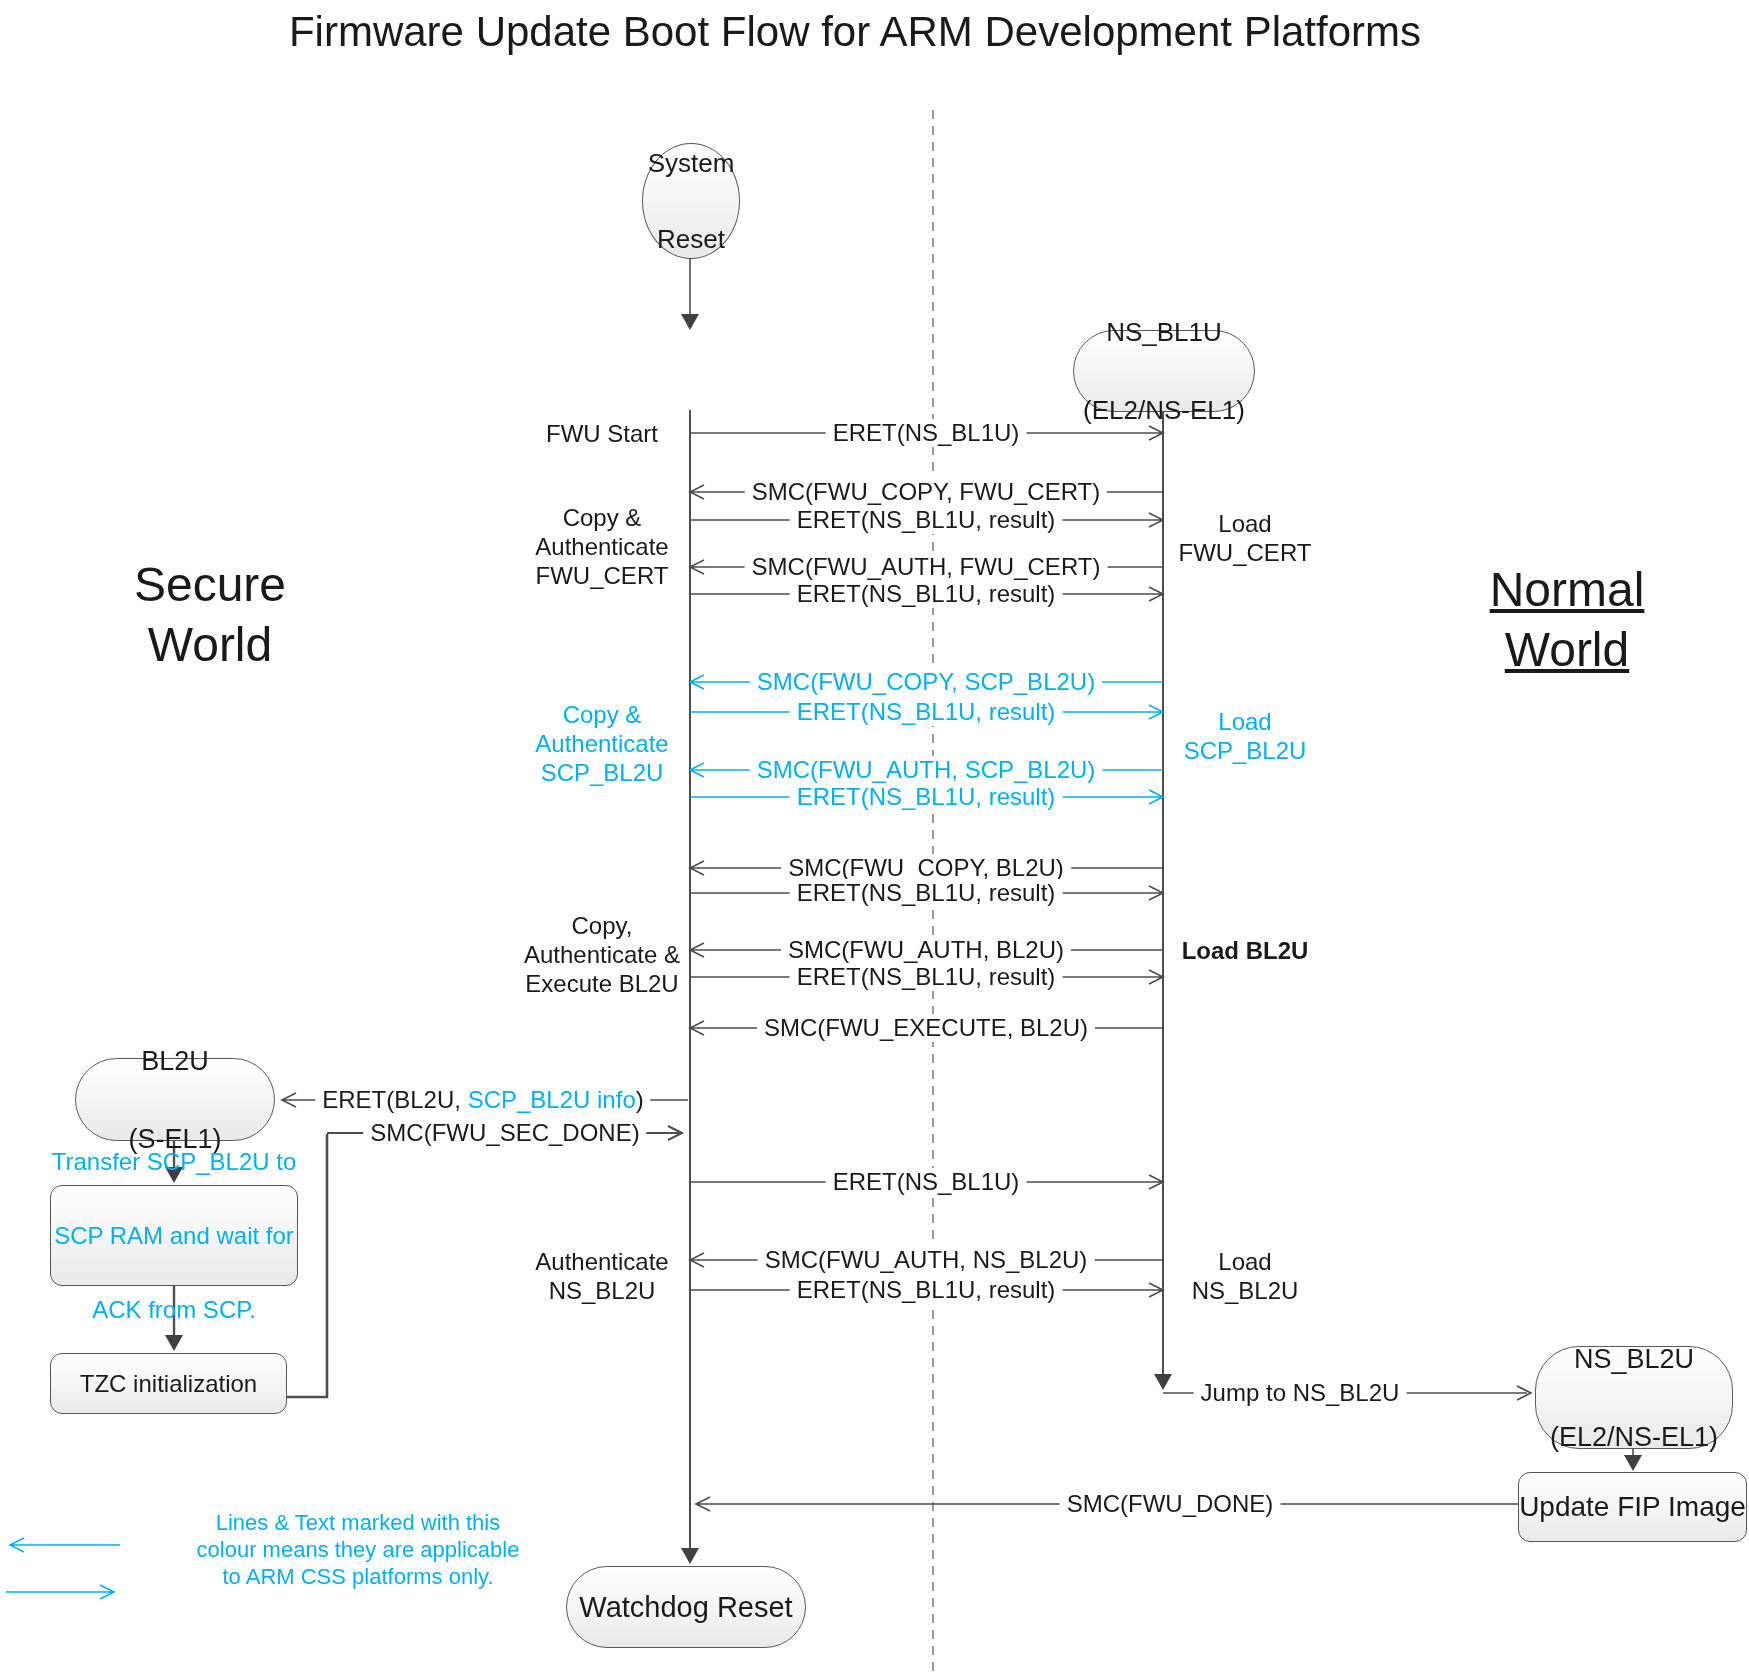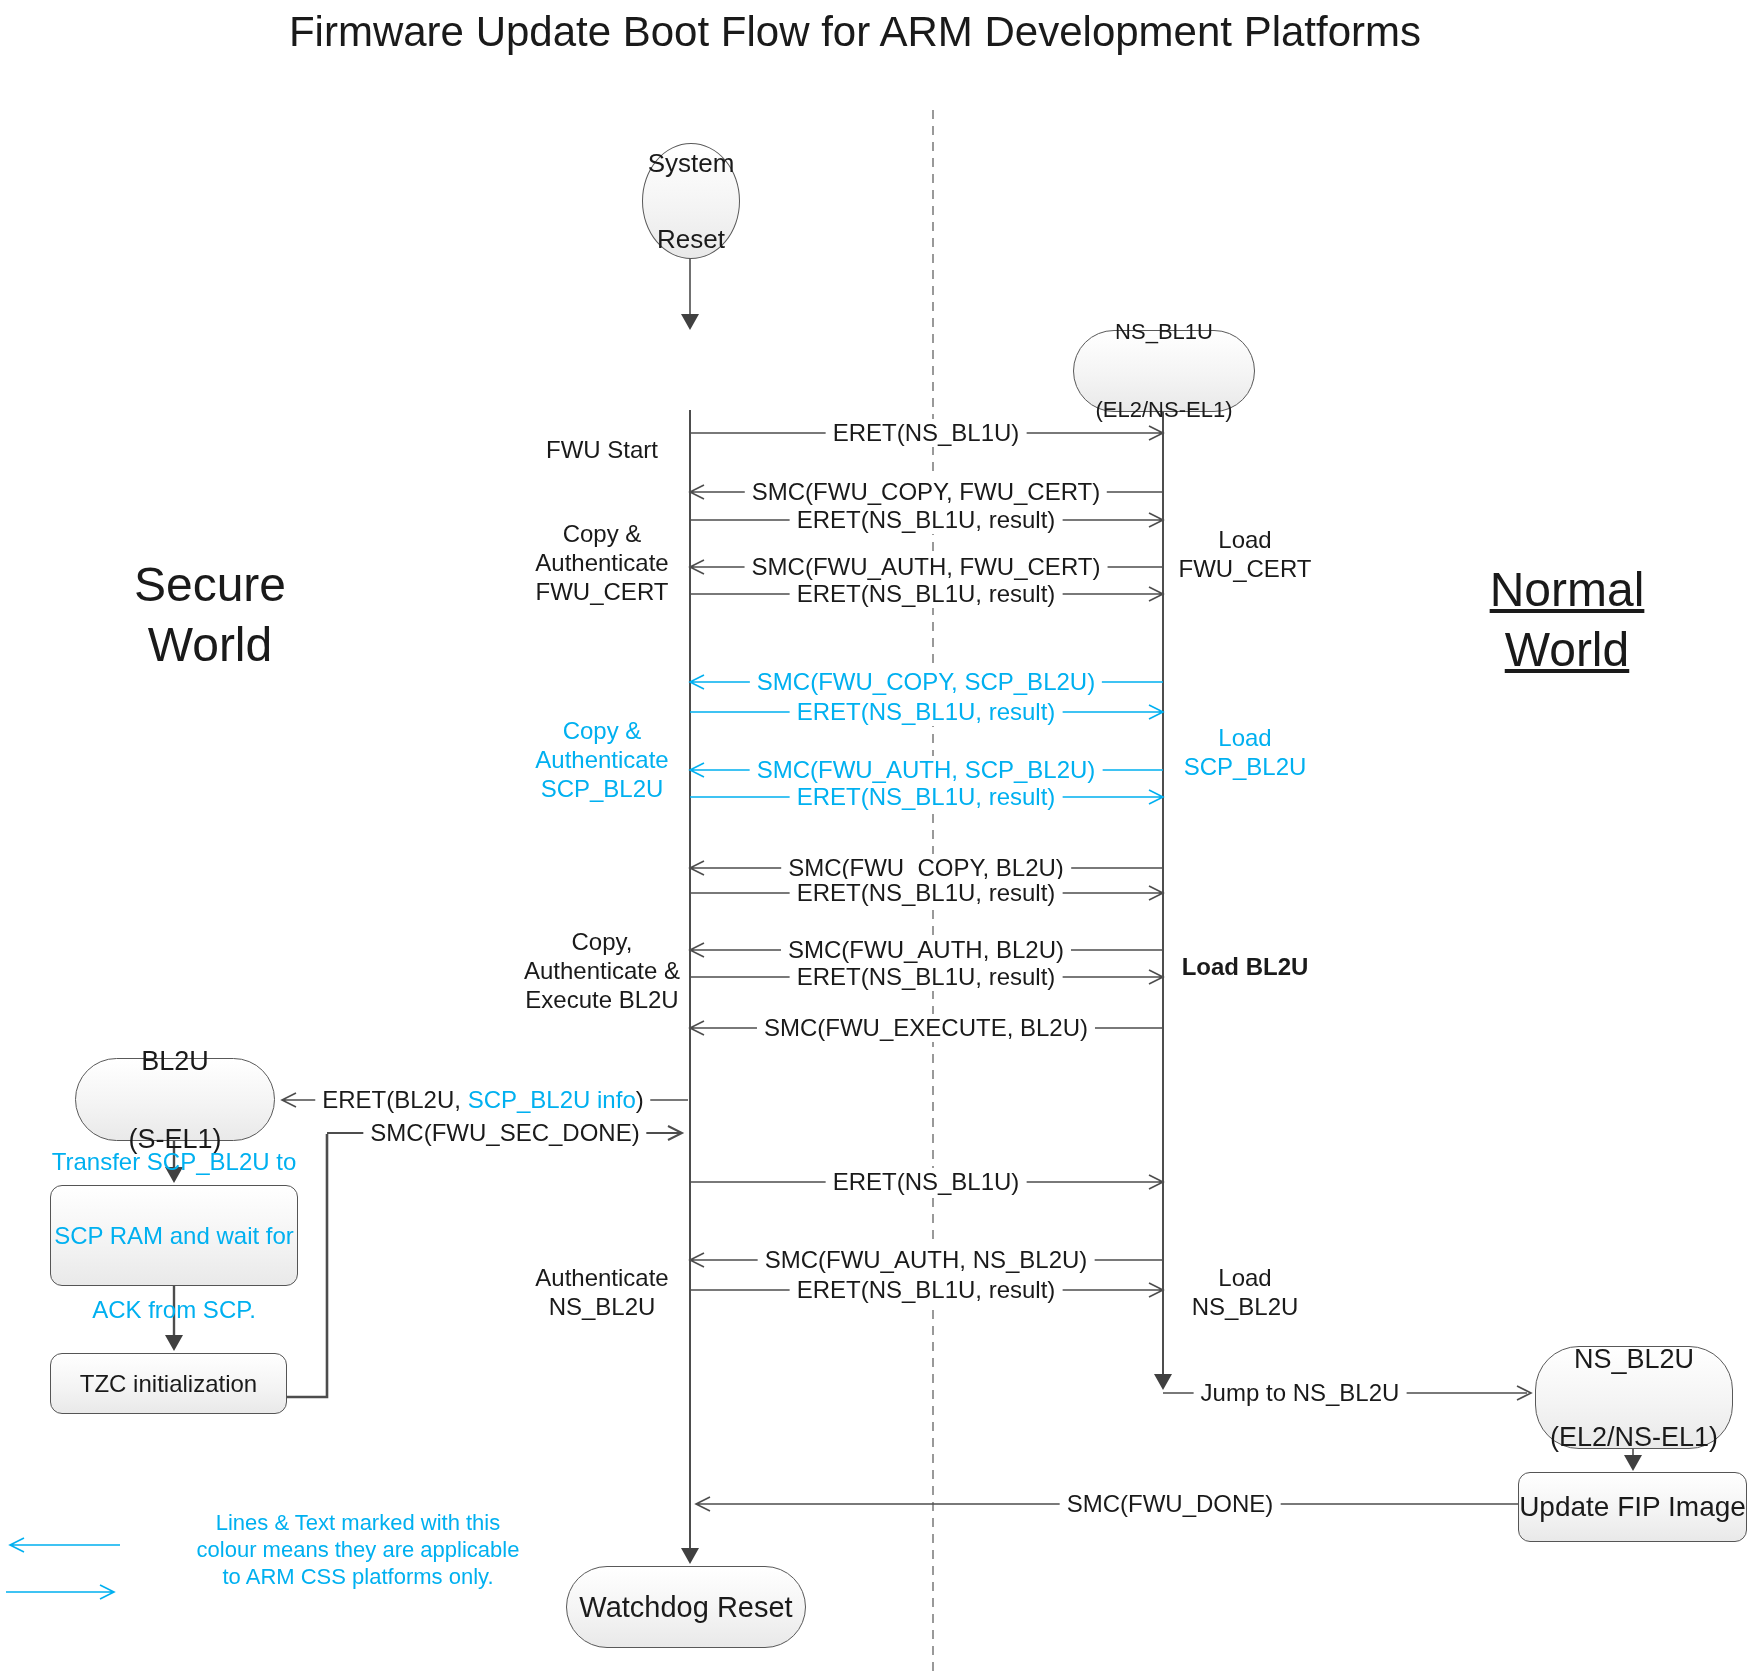--- a/index.html
+++ b/index.html
@@ -10,21 +10,21 @@
   .world{position:absolute;z-index:3;font-size:48px;text-align:center;line-height:60px;}
   .node{position:absolute;z-index:2;display:flex;flex-direction:column;align-items:center;justify-content:center;
         background:linear-gradient(180deg,#ffffff 0%,#f4f4f4 55%,#e9e9e9 100%);
         border:1.6px solid #595959;font-size:27px;line-height:34px;text-align:center;gap:44px;}
   .stadium{border-radius:44px;}
   .ellipse{border-radius:50%;}
   .rectbox{border-radius:12px;border:1.4px solid #555;}
   .msg{position:absolute;z-index:3;transform:translate(-50%,-50%);background:#fff;padding:0 7px;
        font-size:24px;white-space:nowrap;}
   .blue{color:#00B0F0;}
-  .sideL,.sideR{position:absolute;z-index:3;width:220px;text-align:center;font-size:24px;line-height:29px;margin-top:16px;}
+  .sideL,.sideR{position:absolute;z-index:3;width:220px;text-align:center;font-size:24px;line-height:29px;}
   .legend-text{position:absolute;z-index:3;width:360px;text-align:center;font-size:22px;line-height:27px;}
 </style>
 </head>
 <body>
 
 <div class="canvas">
 
   <svg class="wiring" width="1749" height="1676">
     <g stroke="#4d4d4d" stroke-width="1.6" fill="none">
 
@@ -92,21 +92,21 @@
     <div>Normal</div>
     <div>World</div>
   </div>
 
   <div class="node ellipse" style="left:642px;top:143px;width:96px;height:114px;font-size:26px;line-height:32px;">
     <div>System</div>
     <div>Reset</div>
   </div>
 
 
-  <div class="node stadium" style="left:1073px;top:330px;width:180px;height:80px;font-size:22px;">
+  <div class="node stadium" style="left:1073px;top:330px;width:180px;height:80px;font-size:26px;">
     <div>NS_BL1U</div>
     <div>(EL2/NS-EL1)</div>
   </div>
 
   <div class="node stadium" style="left:75px;top:1058px;width:198px;height:81px;">
     <div>BL2U</div>
     <div>(S-EL1)</div>
   </div>
 
   <div class="node stadium" style="left:1535px;top:1346px;width:196px;height:101px;font-size:27px;">

